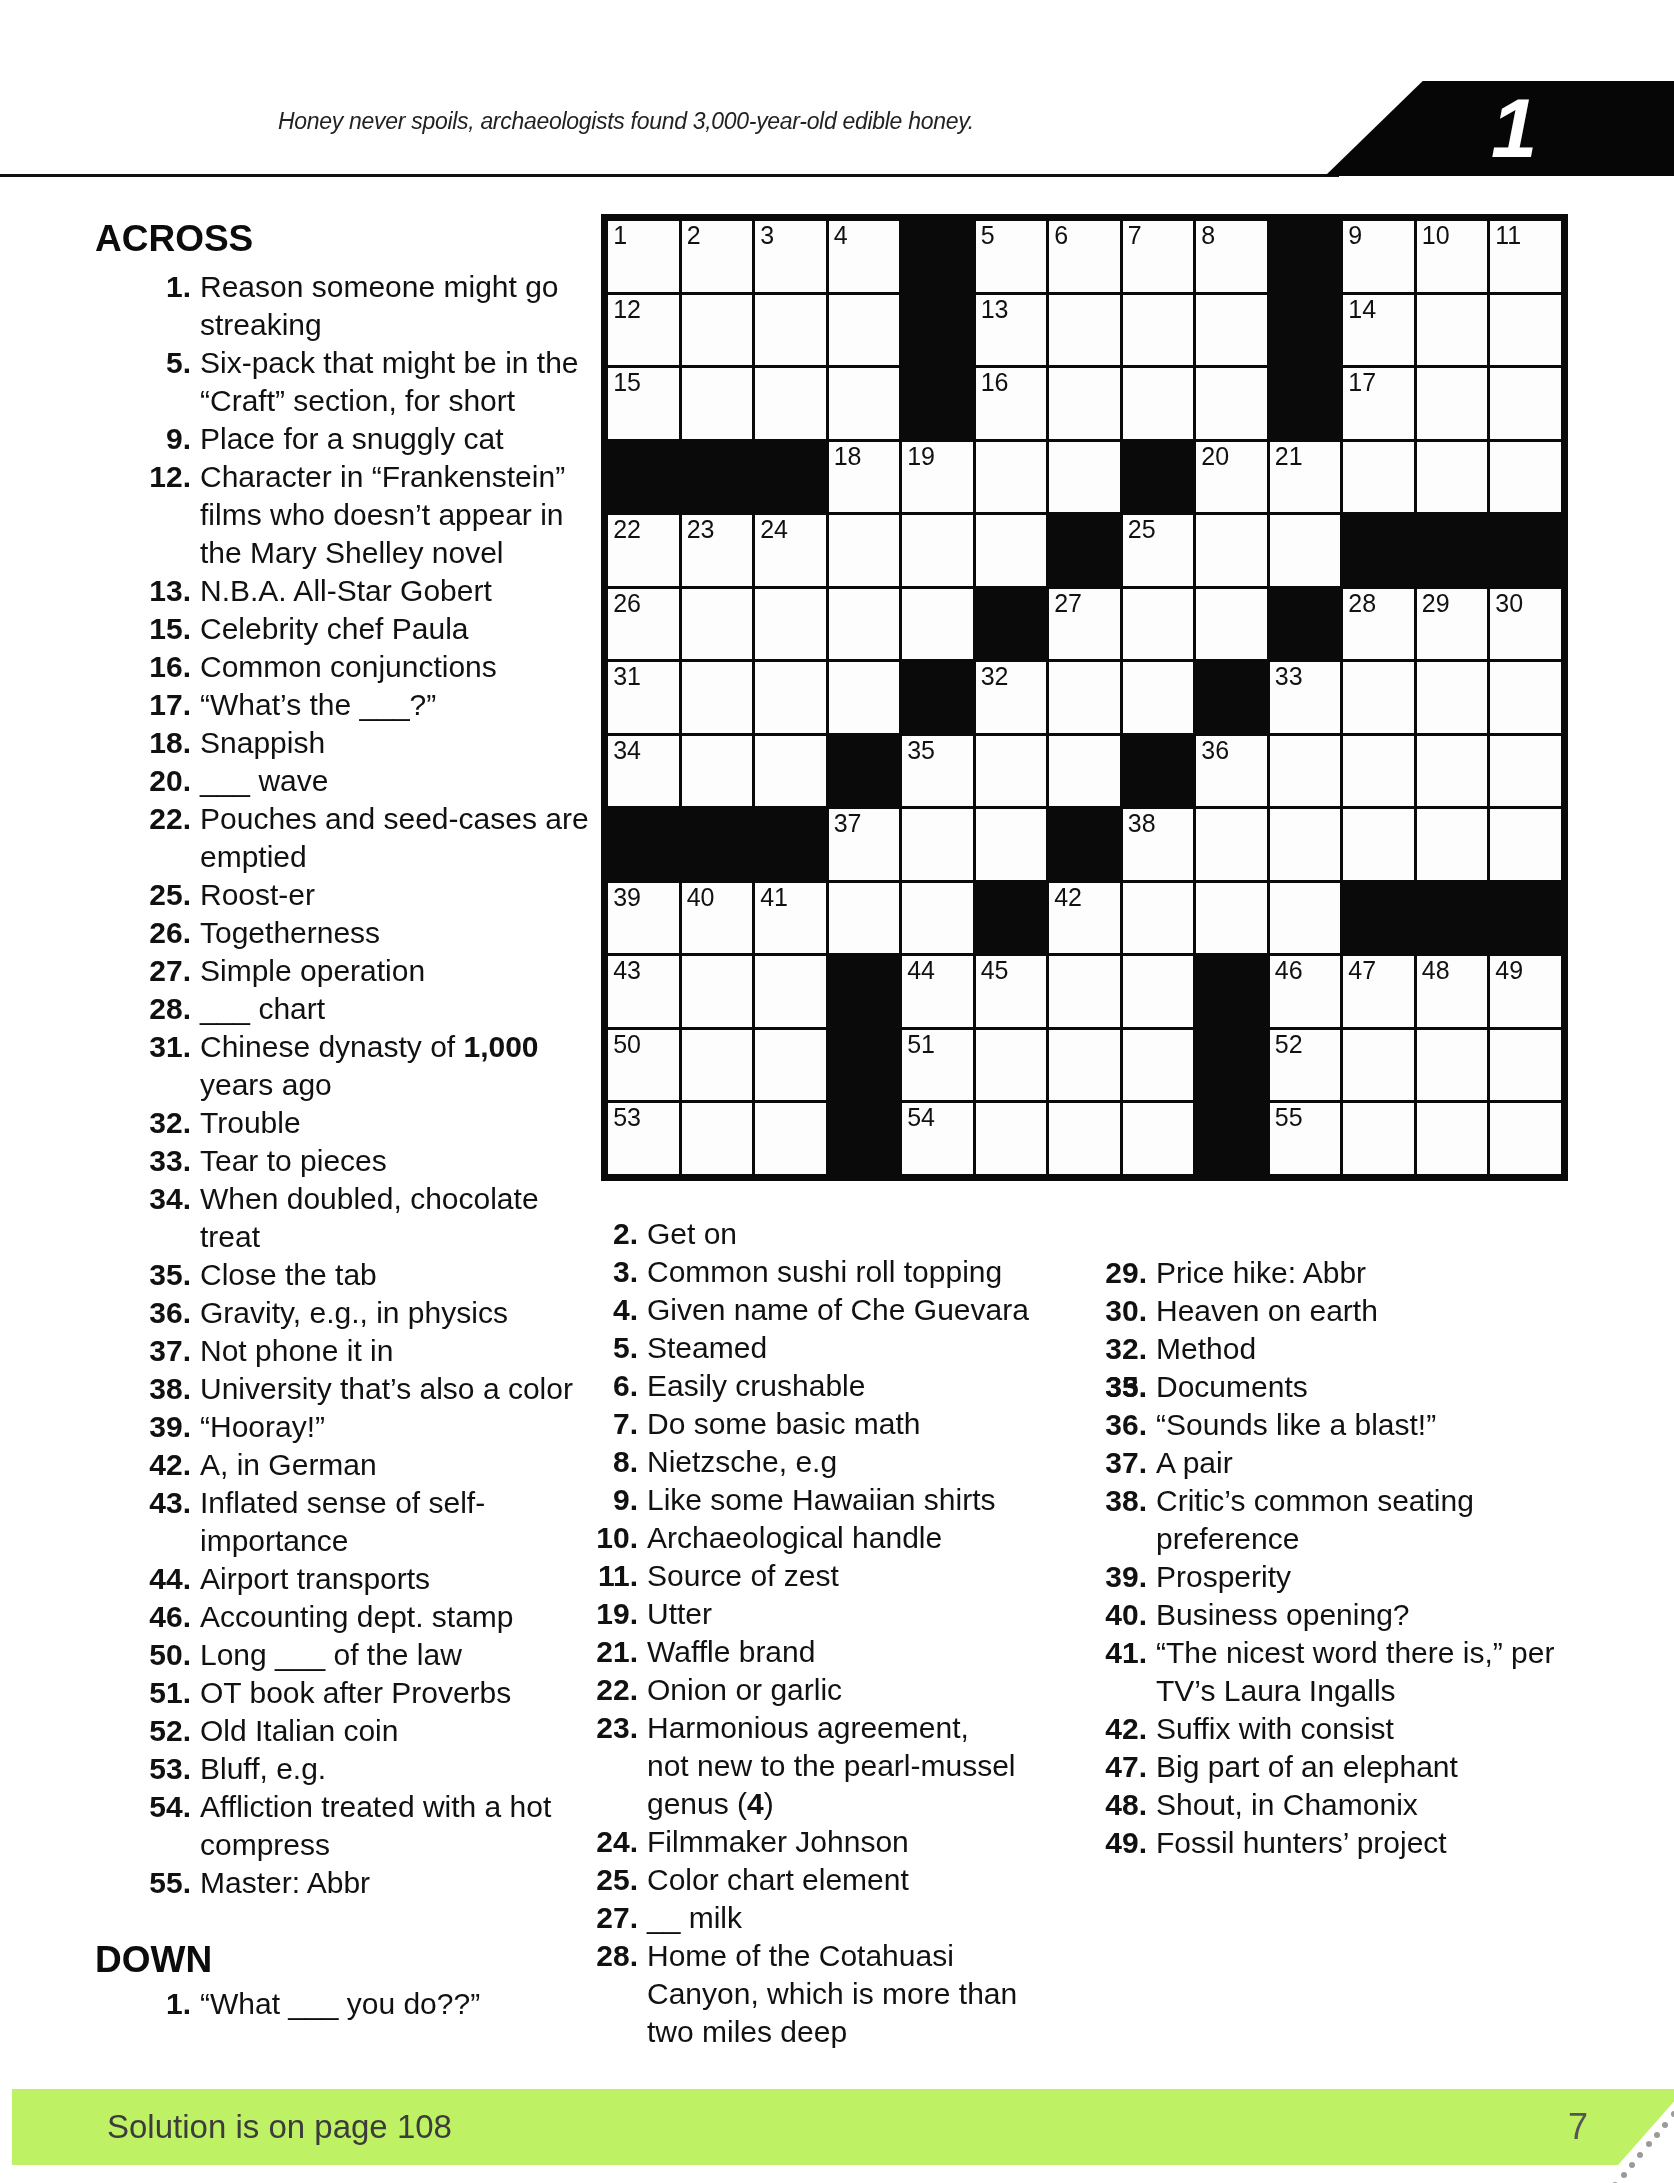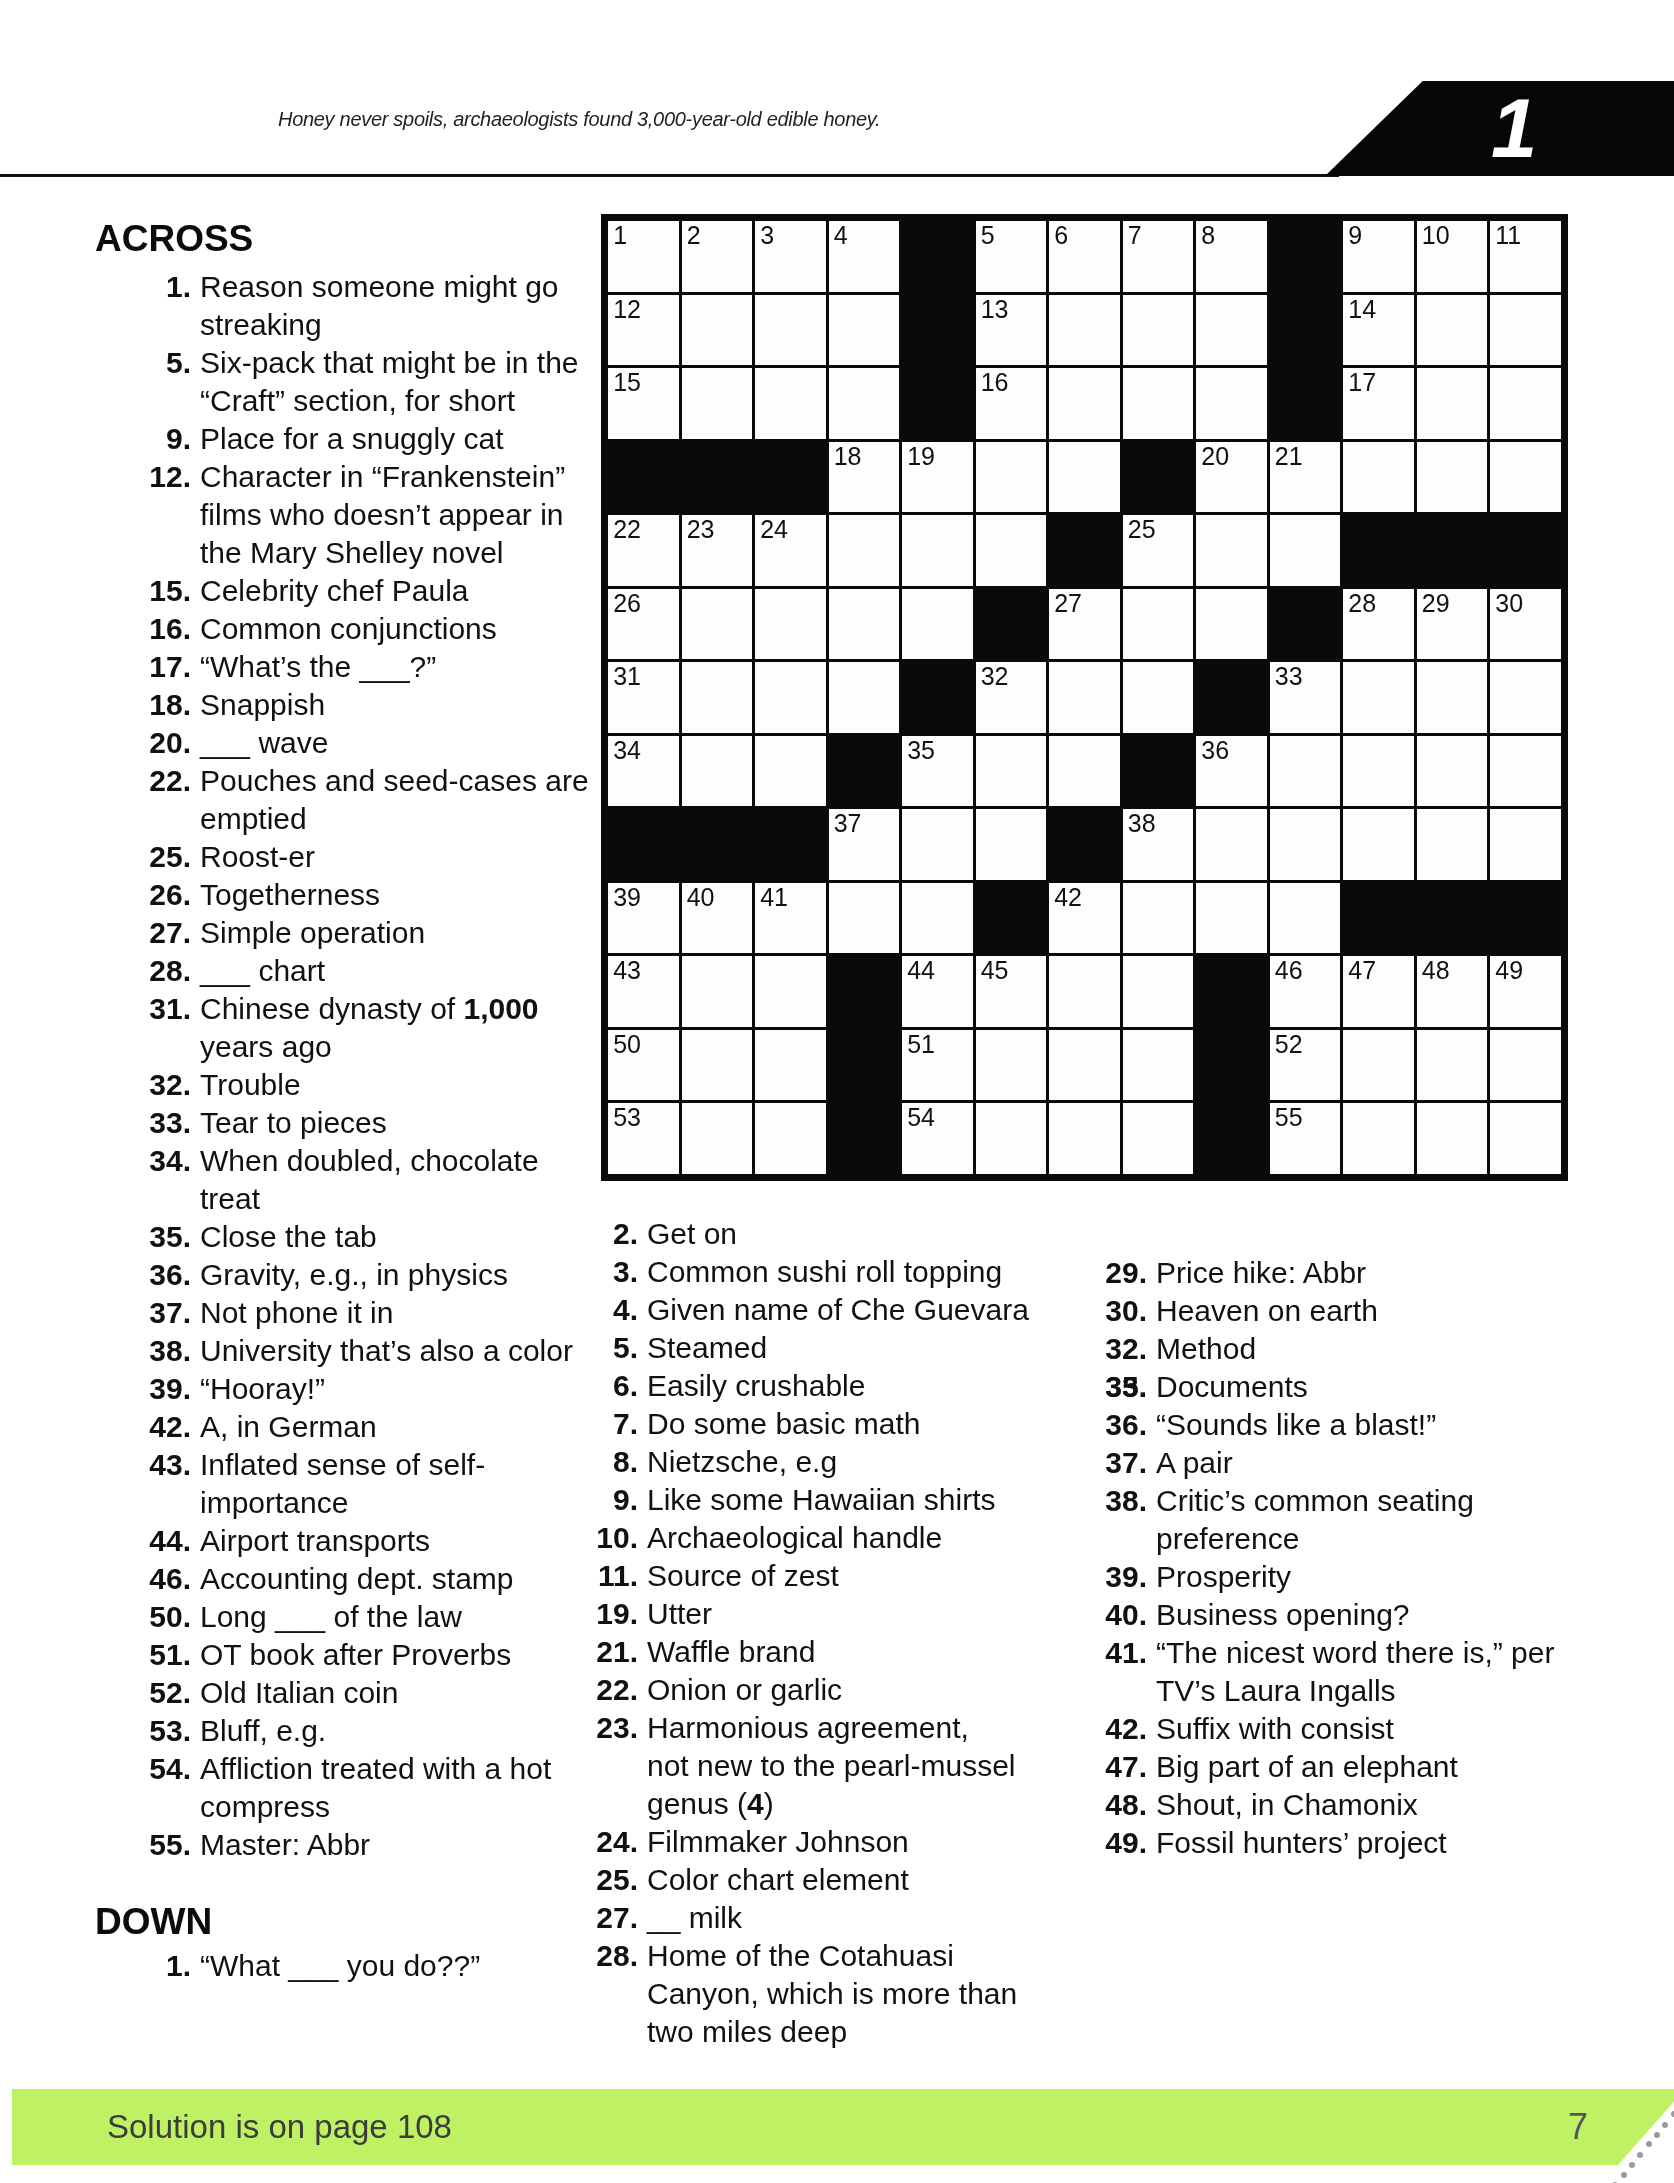--- a/index.html
+++ b/index.html
@@ -1,20 +1,20 @@
 <!DOCTYPE html>
 <html style="font-size:13.8px"><head>
 <meta charset="utf-8">
 <style>
   html,body{margin:0;padding:0;background:#888;}
   .page{position:relative;width:1674px;height:2184px;background:#ffffff;
         font-family:"Liberation Sans",sans-serif;color:#151515;overflow:hidden;margin:0 auto;}
 
   
-  .quote{position:absolute;left:278px;top:108px;font-style:italic;font-size:20px;color:#222;letter-spacing:-0.3px;}
+  .quote{position:absolute;left:278px;top:108px;font-style:italic;font-size:23px;color:#222;letter-spacing:-0.3px;}
   .rule{position:absolute;left:0;top:174px;width:1339px;height:3.4px;background:#111;}
   .badge{position:absolute;left:1325px;top:81px;width:349px;height:95px;background:#060606;
          clip-path:polygon(28% 0,100% 0,100% 100%,0 100%);
          display:flex;align-items:center;justify-content:center;}
   .badge span{color:#fff;font-weight:bold;font-style:italic;font-size:83px;line-height:1;padding-left:29px;}
 
   
   .grid{position:absolute;left:601px;top:214px;width:953px;height:953px;
         border:7.7px solid #0a0a0a;background:#0a0a0a;
         display:grid;grid-template-columns:repeat(13,1fr);grid-template-rows:repeat(13,1fr);gap:2.6px;}
@@ -338,20 +338,21 @@
     <div class="sec-title">ACROSS</div>
     <div id="across-clues">
         <div class="clue"><span class="num">1.</span><span class="txt">Reason someone might go
 streaking</span></div>
         <div class="clue"><span class="num">5.</span><span class="txt">Six-pack that might be in the
 “Craft” section, for short</span></div>
         <div class="clue"><span class="num">9.</span><span class="txt">Place for a snuggly cat</span></div>
         <div class="clue"><span class="num">12.</span><span class="txt">Character in “Frankenstein”
 films who doesn’t appear in
 the Mary Shelley novel</span></div>
+        <div class="clue"><span class="num">13.</span><span class="txt">N.B.A. All-Star Gobert</span></div>
         <div class="clue"><span class="num">15.</span><span class="txt">Celebrity chef Paula</span></div>
         <div class="clue"><span class="num">16.</span><span class="txt">Common conjunctions</span></div>
         <div class="clue"><span class="num">17.</span><span class="txt">“What’s the ___?”</span></div>
         <div class="clue"><span class="num">18.</span><span class="txt">Snappish</span></div>
         <div class="clue"><span class="num">20.</span><span class="txt">___ wave</span></div>
         <div class="clue"><span class="num">22.</span><span class="txt">Pouches and seed-cases are
 emptied</span></div>
         <div class="clue"><span class="num">25.</span><span class="txt">Roost-er</span></div>
         <div class="clue"><span class="num">26.</span><span class="txt">Togetherness</span></div>
         <div class="clue"><span class="num">27.</span><span class="txt">Simple operation</span></div>

